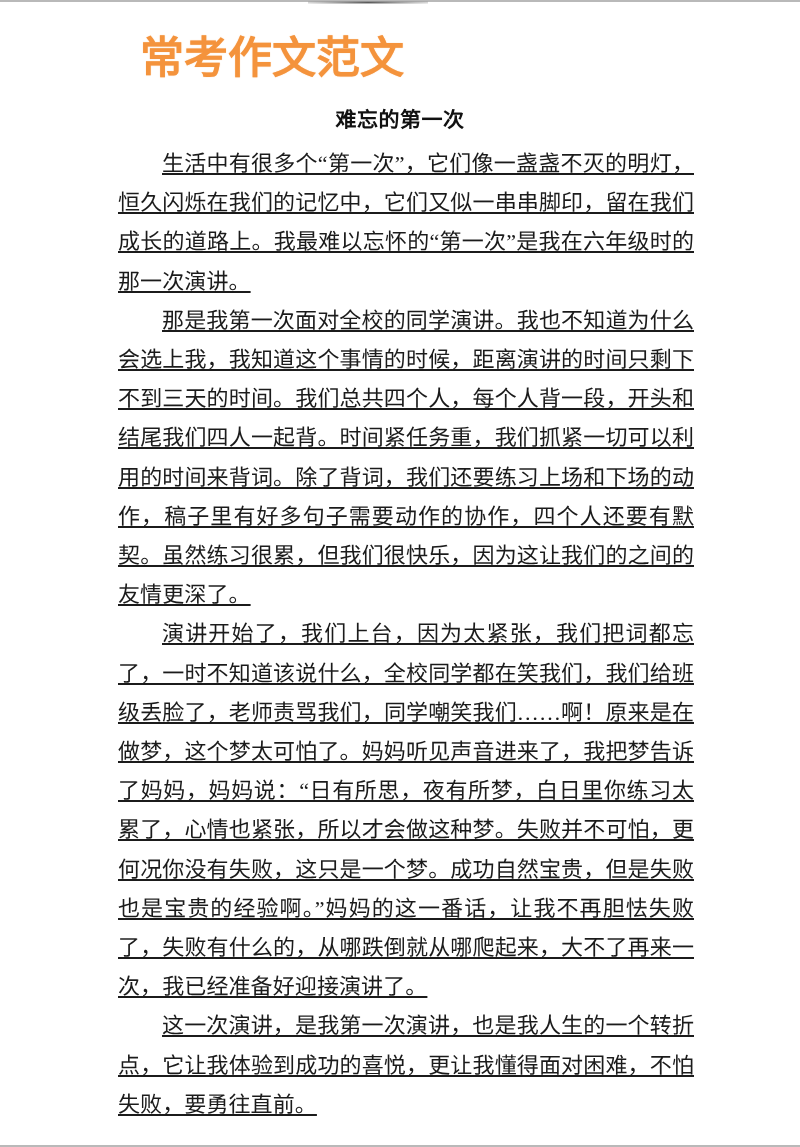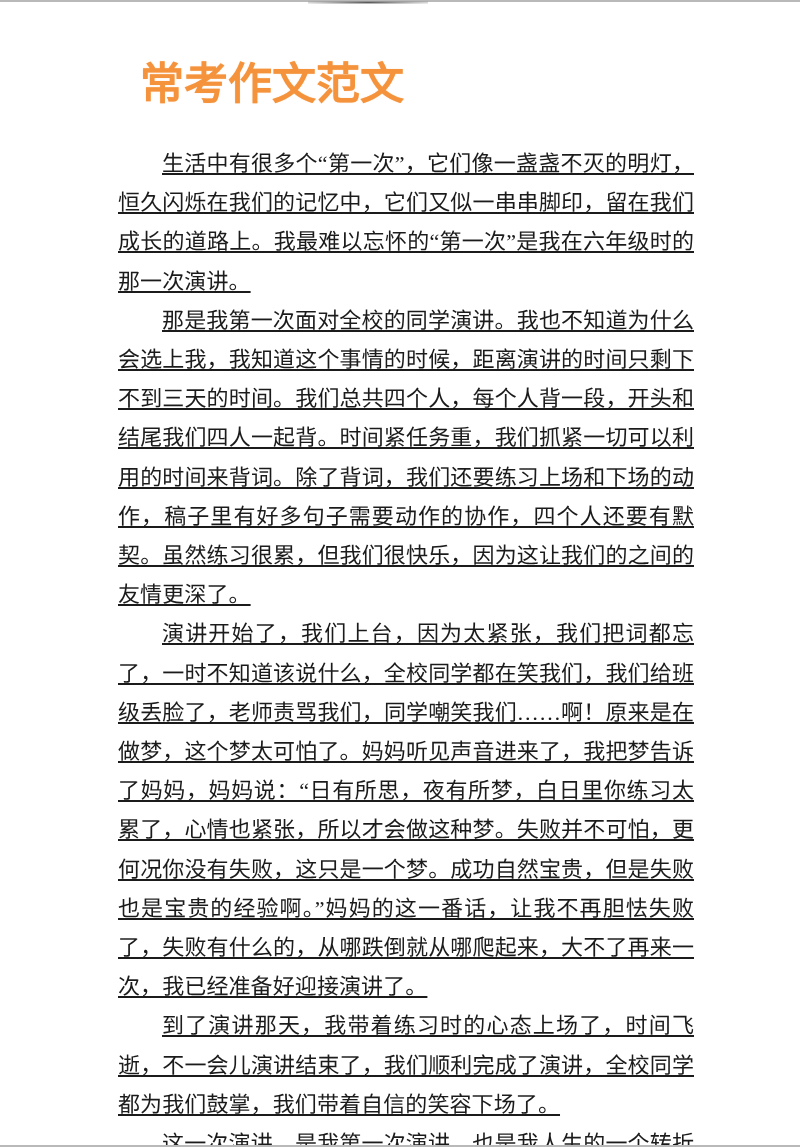--- a/index.html
+++ b/index.html
@@ -53,21 +53,21 @@
     left: 0;
     width: 800px;
     height: 2px;
     background: #b9b9b9;
   }
 
   
   .doc-title {
     position: absolute;
     left: 140px;
-    top: 58px;
+    top: 32px;
     margin: 0;
     font-family: "DejaVu Sans", "Liberation Sans", sans-serif;
     font-size: 44px;
     font-weight: bold;
     line-height: 52px;
     letter-spacing: 0px;
     color: #f4933c;
     text-shadow: 0 0 1px rgba(244,147,60,0.55),
                  0 1px 0 rgba(255,255,255,0.35);
     white-space: nowrap;
@@ -112,24 +112,24 @@
 </head>
 <body>
 
 <div class="page">
 
   <div class="page-edge-top"></div>
   <div class="page-edge-top-shadow"></div>
 
   <h1 class="doc-title">常考作文范文</h1>
 
+  <h2 class="doc-subtitle">难忘的第一次</h2>
 
   <div class="essay-body">
     <p class="essay-paragraph">生活中有很多个“第一次”，它们像一盏盏不灭的明灯，恒久闪烁在我们的记忆中，它们又似一串串脚印，留在我们成长的道路上。我最难以忘怀的“第一次”是我在六年级时的那一次演讲。</p>
     <p class="essay-paragraph">那是我第一次面对全校的同学演讲。我也不知道为什么会选上我，我知道这个事情的时候，距离演讲的时间只剩下不到三天的时间。我们总共四个人，每个人背一段，开头和结尾我们四人一起背。时间紧任务重，我们抓紧一切可以利用的时间来背词。除了背词，我们还要练习上场和下场的动作，稿子里有好多句子需要动作的协作，四个人还要有默契。虽然练习很累，但我们很快乐，因为这让我们的之间的友情更深了。</p>
     <p class="essay-paragraph">演讲开始了，我们上台，因为太紧张，我们把词都忘了，一时不知道该说什么，全校同学都在笑我们，我们给班级丢脸了，老师责骂我们，同学嘲笑我们……啊！原来是在做梦，这个梦太可怕了。妈妈听见声音进来了，我把梦告诉了妈妈，妈妈说：“日有所思，夜有所梦，白日里你练习太累了，心情也紧张，所以才会做这种梦。失败并不可怕，更何况你没有失败，这只是一个梦。成功自然宝贵，但是失败也是宝贵的经验啊。”妈妈的这一番话，让我不再胆怯失败了，失败有什么的，从哪跌倒就从哪爬起来，大不了再来一次，我已经准备好迎接演讲了。</p>
-    <p class="essay-paragraph">到了演讲那天，我带着练习时的心态上场了，时间飞逝，不一会儿演讲结束了，我们顺利完成了演讲，全校同学都为我们鼓掌，我们带着自信的笑容下场了。</p>
     <p class="essay-paragraph">这一次演讲，是我第一次演讲，也是我人生的一个转折点，它让我体验到成功的喜悦，更让我懂得面对困难，不怕失败，要勇往直前。</p>
   </div>
 
   <div class="page-edge-bottom"></div>
 
 </div>
 
 </body></html>

